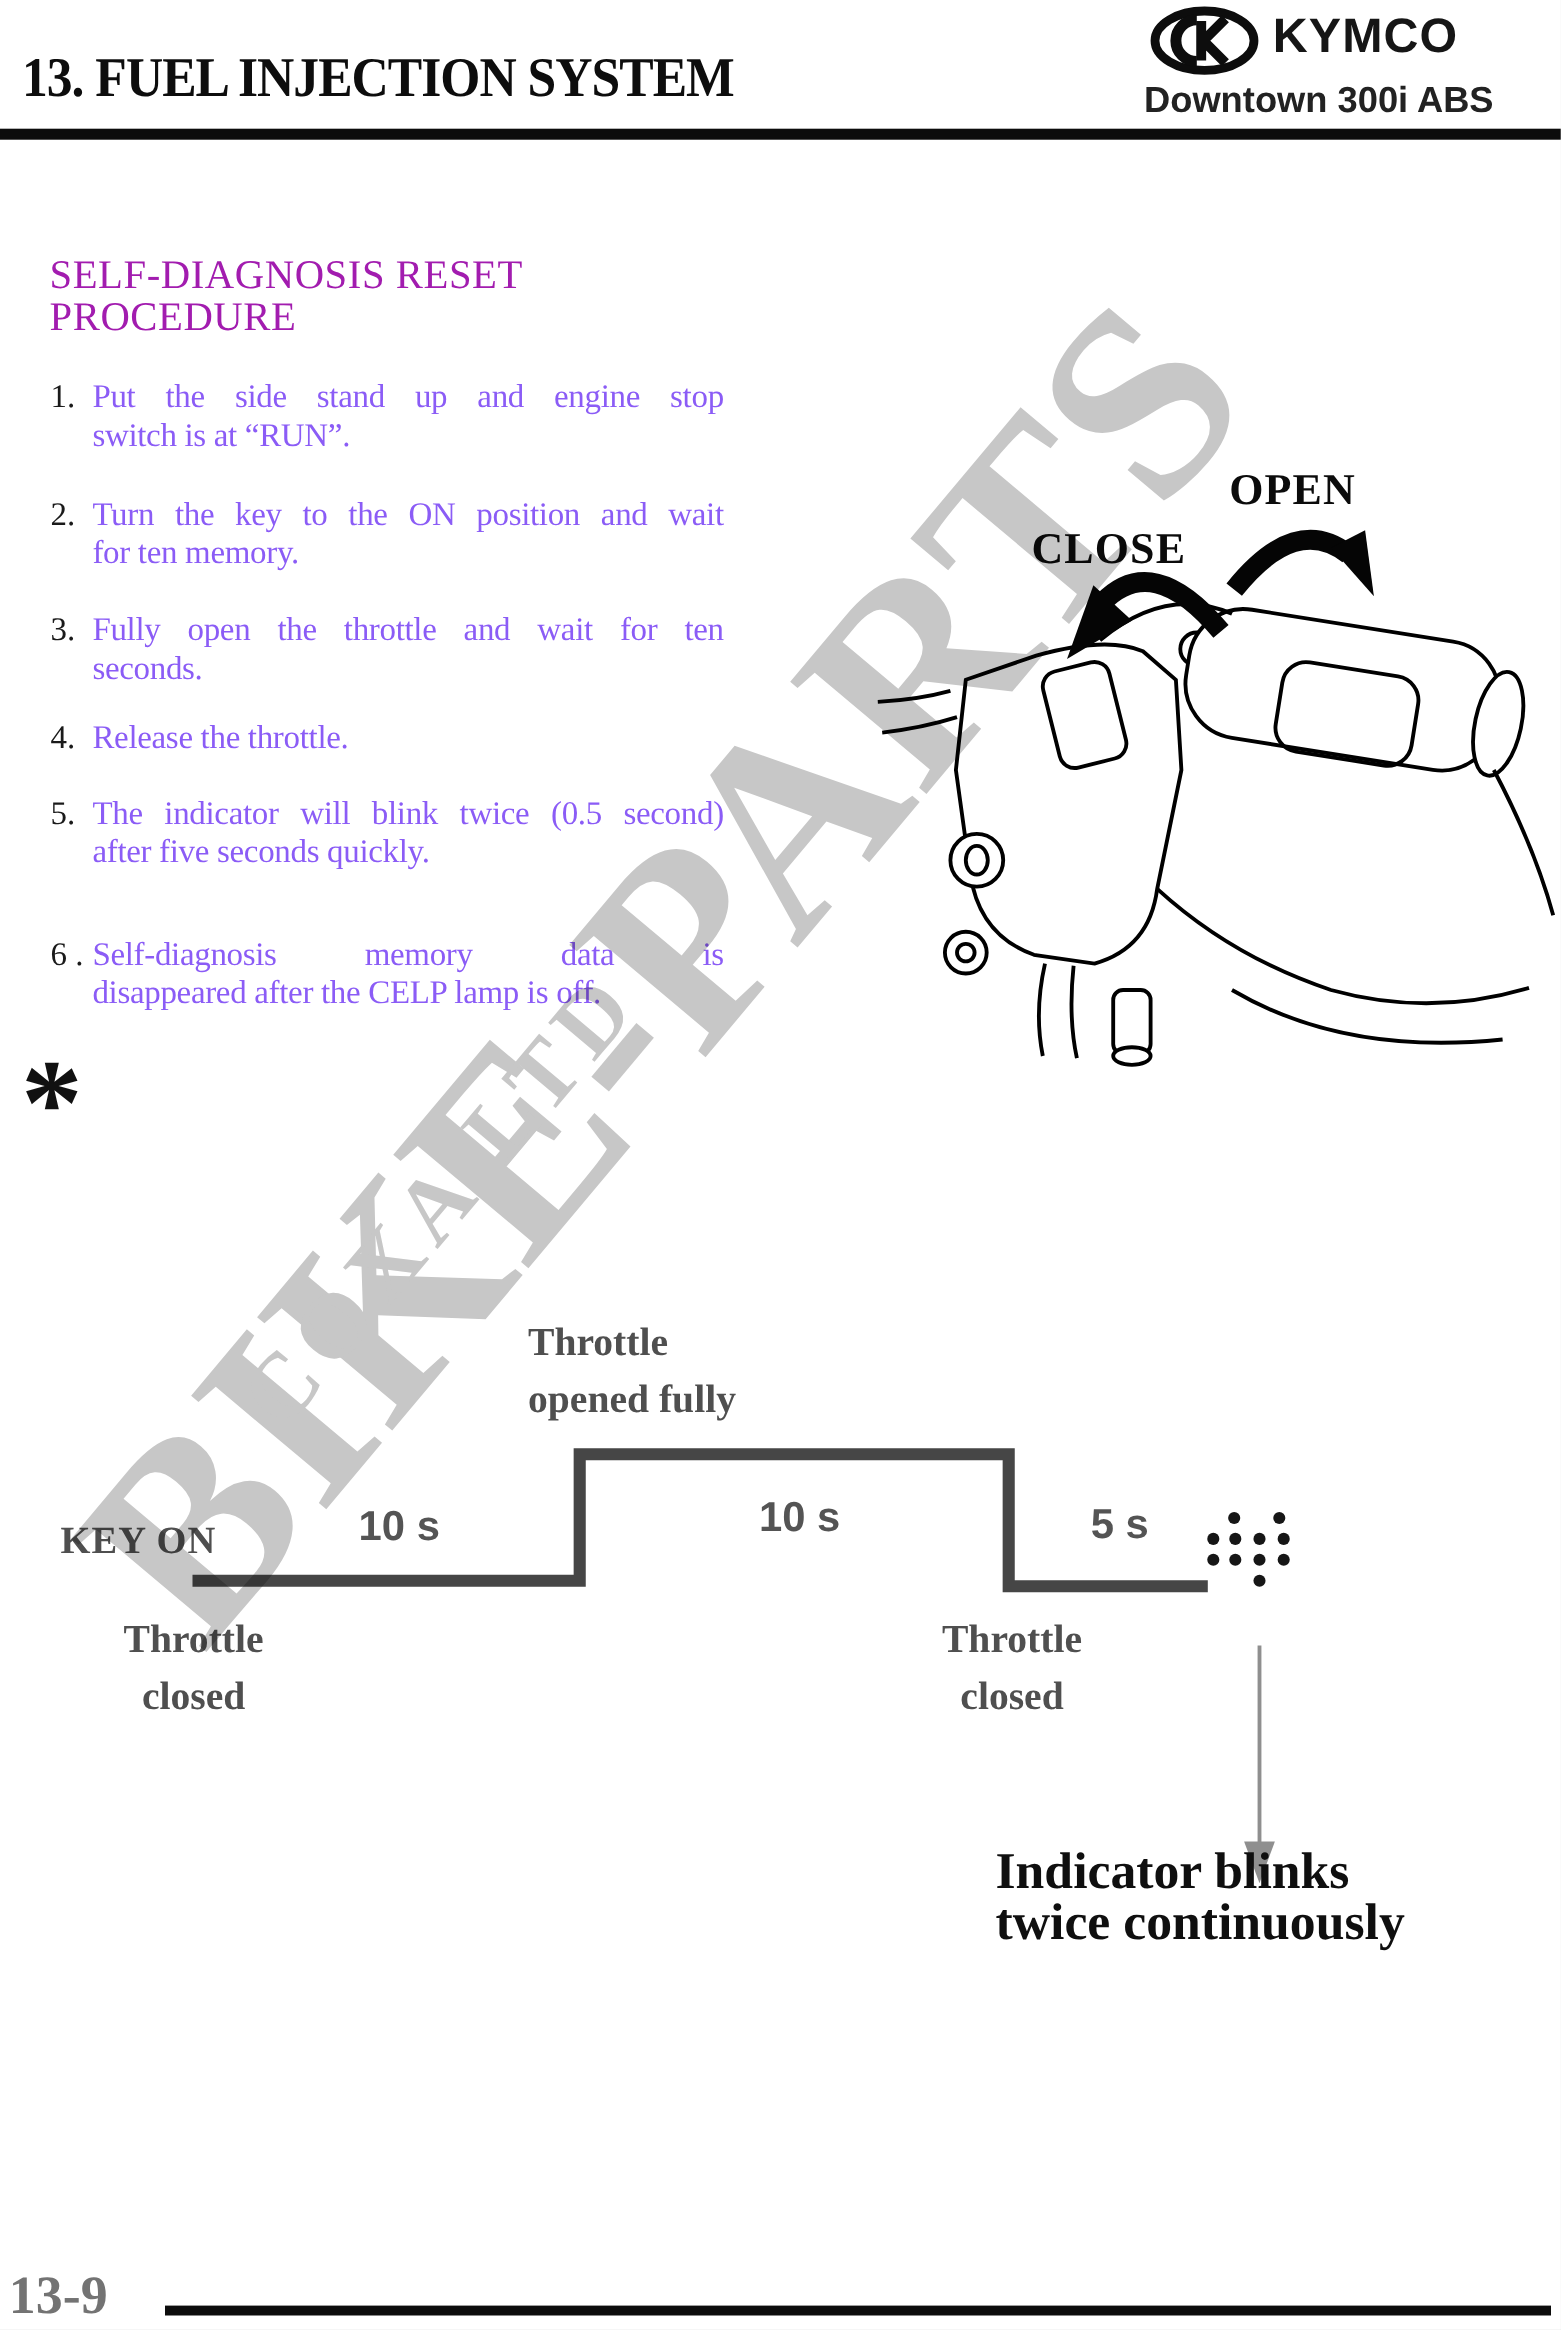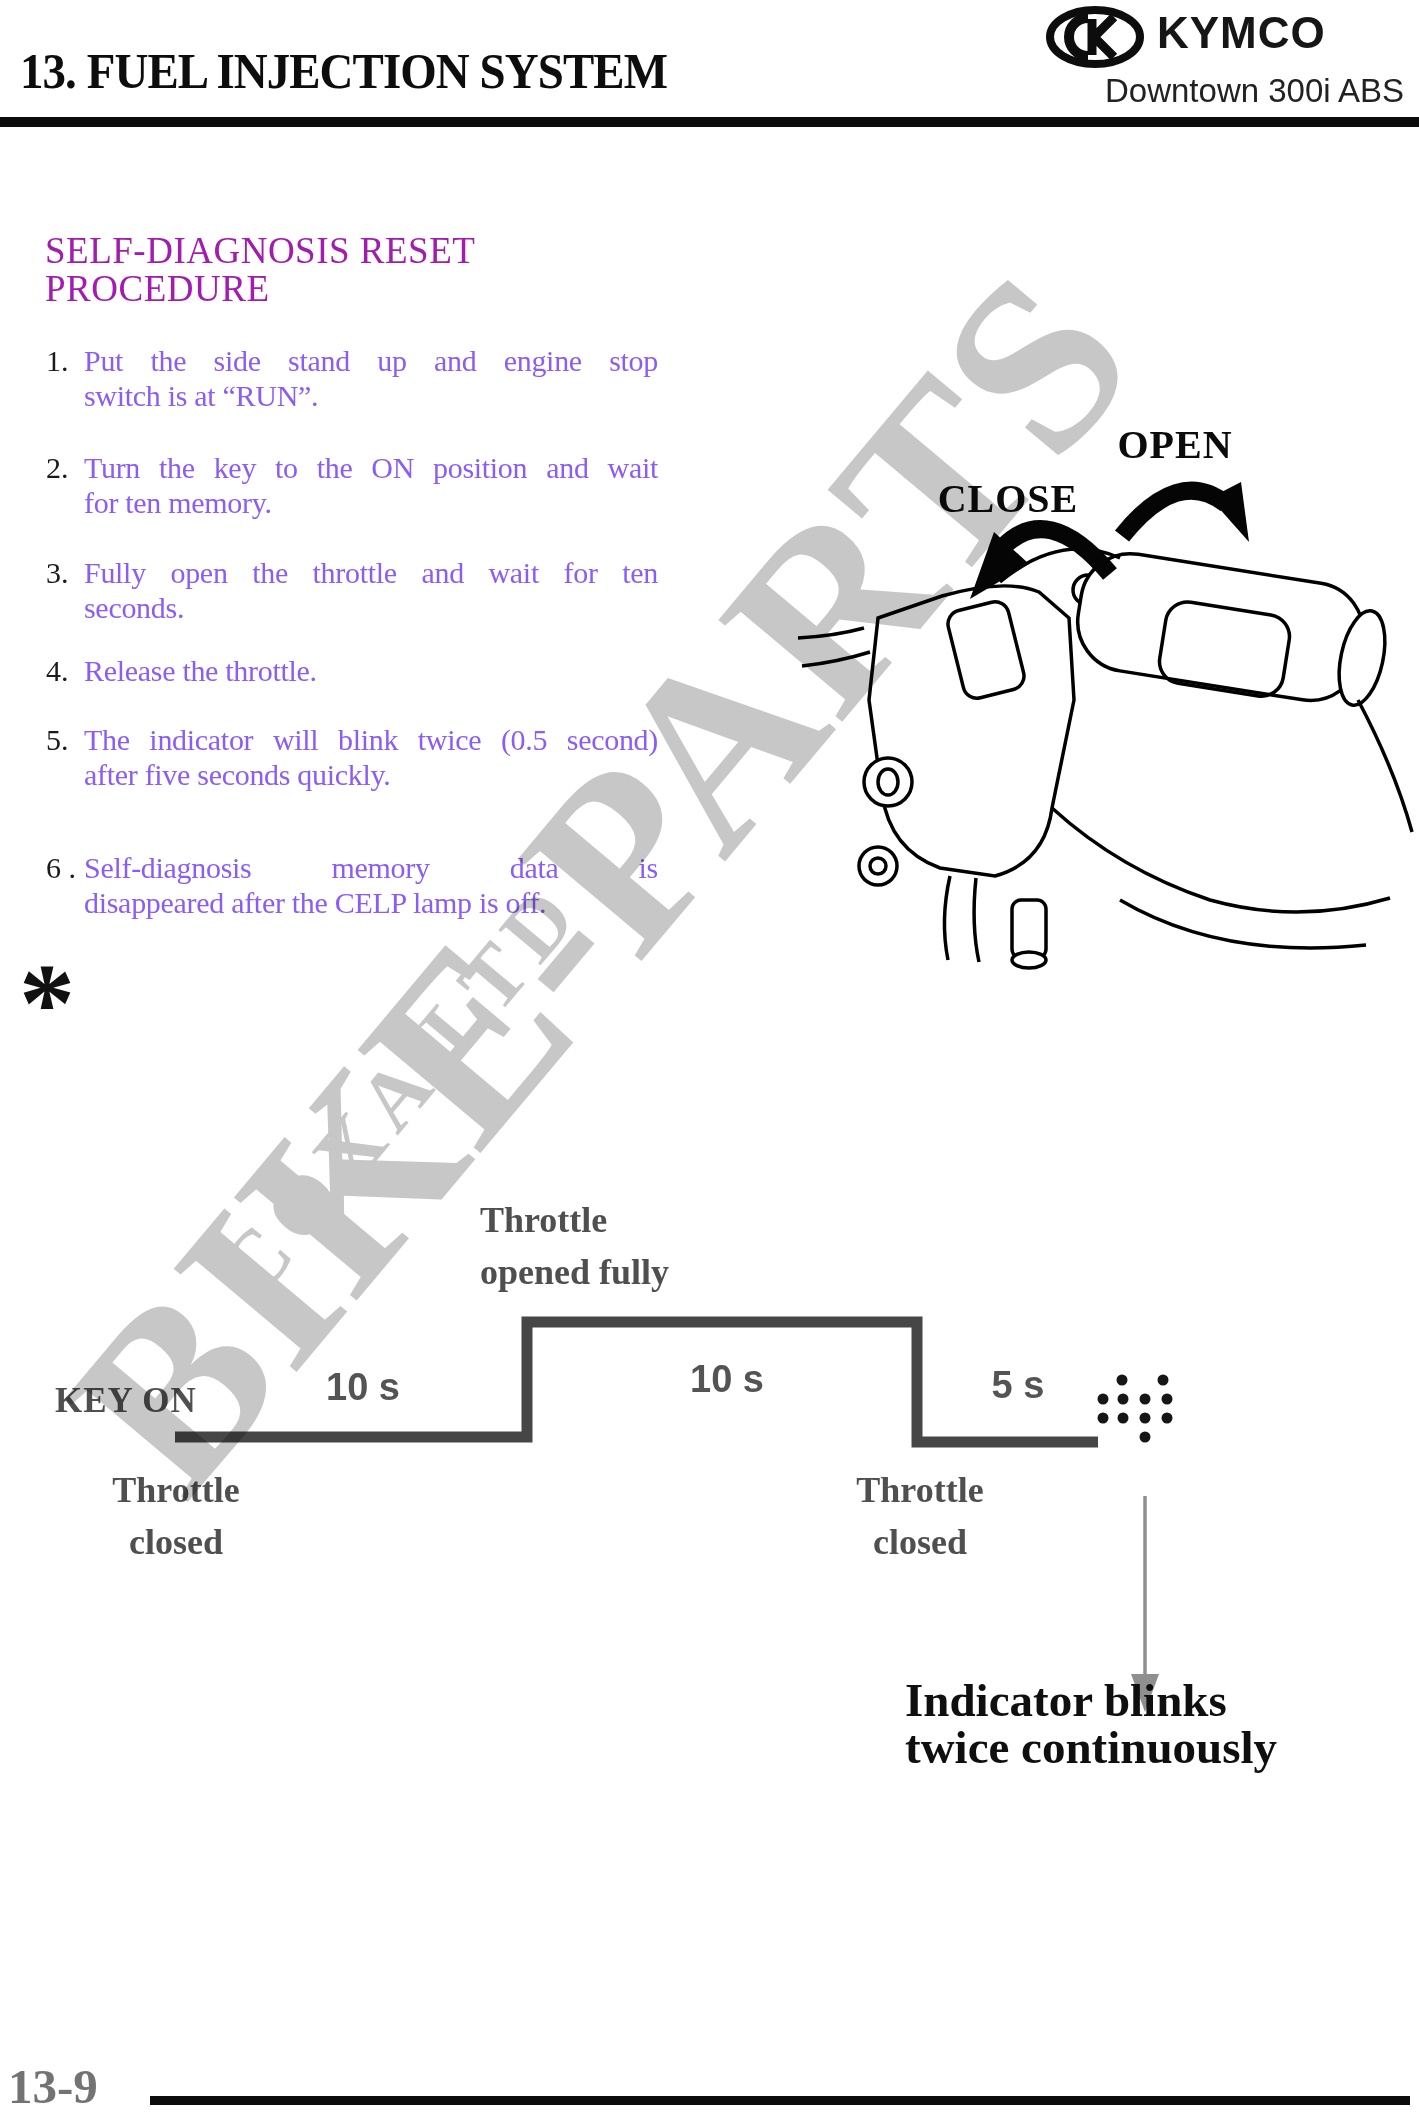--- a/index.html
+++ b/index.html
@@ -14,22 +14,22 @@
   
   .chapter-title {
     left:20px; top:42px; font-size:51px; font-weight:bold; color:#0d0d0d;
     letter-spacing:-1px; transform:scaleX(0.92); transform-origin:0 0; white-space:nowrap;
   }
   .brand-word {
     left:1157px; top:8px; font-family:"Liberation Sans",sans-serif;
     font-size:44px; font-weight:bold; letter-spacing:1px; color:#161616;
   }
   .model-name {
-    left:1040px; top:72px; width:364px; text-align:right;
-    font-family:"Liberation Sans",sans-serif; font-size:33px; font-weight:normal; color:#222;
+    left:1040px; top:72px; width:364px; text-align:left;
+    font-family:"Liberation Sans",sans-serif; font-size:33px; font-weight:bold; color:#222;
   }
   .header-rule { left:0; top:117px; width:1419px; height:10px; background:#0c0c0c; }
 
   
   .section-title {
     left:45px; top:232px; font-size:37px; font-weight:normal;
     line-height:38px; color:#a21caf; letter-spacing:0.5px;
   }
   .step { position:absolute; left:46px; width:612px; }
   .step-num { position:absolute; left:0; top:0; font-size:30px; line-height:34.5px; }

